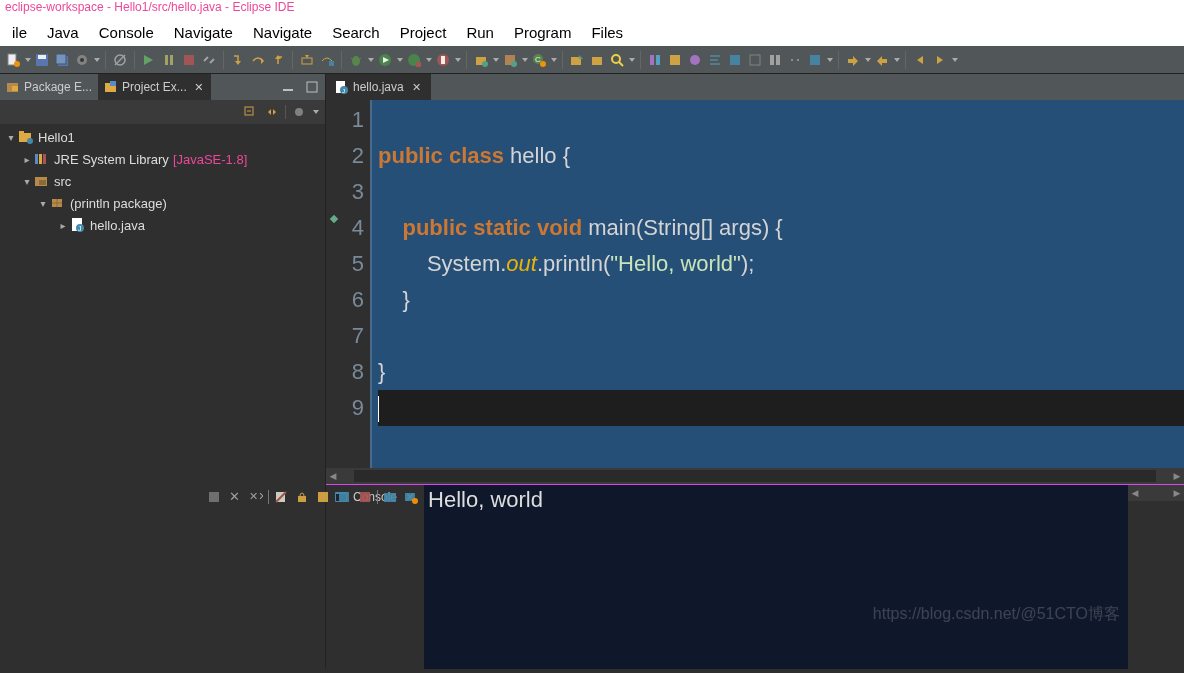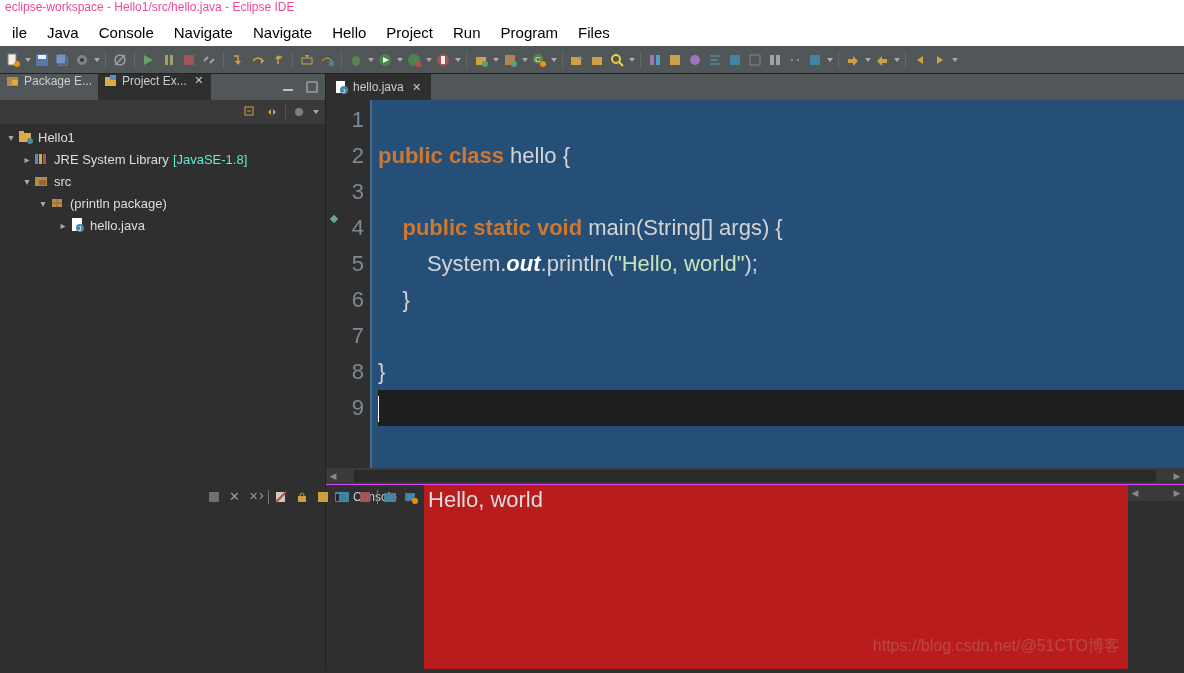--- a/index.html
+++ b/index.html
@@ -8,69 +8,69 @@
 .menubar { background:#fff; color:#000; height:28px; display:flex; align-items:center; padding:0 2px; font-size:15px; }
 .menuitem { padding:4px 10px; cursor:pointer; }
 .toolbar { background:#515658; height:28px; display:flex; align-items:center; padding:0 4px; gap:2px; border-bottom:1px solid #222; }
 .tbtn { width:18px; height:18px; display:flex; align-items:center; justify-content:center; cursor:pointer; opacity:.9; }
 .tsep { width:1px; height:18px; background:#666; margin:0 3px; }
 .tdrop { width:7px; height:18px; display:flex; align-items:center; justify-content:center; cursor:pointer; }
 .tdrop::after { content:""; border-left:3px solid transparent; border-right:3px solid transparent; border-top:4px solid #aaa; }
 .main { display:flex; height:595px; }
 .left { width:326px; background:#2f2f2f; display:flex; flex-direction:column; border-right:1px solid #222; }
 .left-tabs { height:26px; background:#515658; display:flex; align-items:center; position:relative; }
-.ltab { height:26px; display:flex; padding:0 6px; gap:4px; font-size:12px; cursor:pointer; }
+.ltab { height:26px; display:flex; align-items:center; padding:0 6px; gap:4px; font-size:12px; cursor:pointer; }
 .ltab.active { background:#2f2f2f; }
 .ltab-icon { width:14px; height:14px; }
 .close-x { width:12px; height:12px; display:flex; align-items:center; justify-content:center; cursor:pointer; color:#ccc; font-size:11px; margin-left:2px; }
 .left-ctrls { position:absolute; right:4px; display:flex; gap:6px; }
 .left-mini { height:24px; background:#3a3a3a; display:flex; align-items:center; justify-content:flex-end; padding:0 6px; gap:4px; }
 .tree { flex:1; overflow:auto; padding:2px 0; font-size:13px; color:#ddd; }
 .trow { display:flex; align-items:center; height:22px; cursor:pointer; white-space:nowrap; }
 .twister { width:14px; text-align:center; color:#aaa; font-size:10px; }
 .ticon { width:16px; height:16px; margin-right:4px; flex-shrink:0; }
 .right { flex:1; display:flex; flex-direction:column; background:#2f2f2f; }
 .ed-tabs { height:26px; background:#515658; display:flex; align-items:center; }
 .ed-tab { height:26px; display:flex; align-items:center; padding:0 8px; gap:5px; background:#2f2f2f; cursor:pointer; font-size:12px; }
 .editor { flex:1; display:flex; background:#1e1e1e; overflow:hidden; position:relative; }
 .marker { width:14px; background:#2f2f2f; }
 .gutter { width:32px; background:#2f2f2f; text-align:right; padding-right:6px; font-family:Consolas,monospace; font-size:22px; color:#7a8a99; line-height:36px; padding-top:2px; border-right:2px solid #4a6a8a; }
 .code { flex:1; background:#264f78; font-family:Consolas,monospace; font-size:22px; line-height:36px; padding:2px 0 0 6px; white-space:pre; color:#d4d4d4; position:relative; }
 .kw { color:#cc7832; font-weight:bold; }
 .cls { color:#d4d4d4; }
 .str { color:#c8e4b8; }
-.fld { color:#ffffff; font-style:italic; font-weight:bold; }
+.fld { color:#eab308; font-style:italic; font-weight:normal; }
 .unsel { background:#1e1e1e; display:block; width:100%; }
 .cursor { display:inline-block; width:1px; height:26px; background:#fff; vertical-align:middle; }
 .hscroll { height:16px; background:#3a3a3a; display:flex; align-items:center; }
 .hscroll-track { flex:1; height:12px; background:#2a2a2a; margin:0 14px; position:relative; }
 .hscroll-arrow { width:14px; height:14px; display:flex; align-items:center; justify-content:center; color:#888; cursor:pointer; font-size:9px; }
 .console-wrap { border-top:1px solid #d946ef; background:#2f2f2f; display:flex; flex-direction:row; height:185px; }
 .con-tabs { height:24px; background:#515658; display:flex; align-items:center; position:relative; }
 .con-tab { height:24px; display:flex; align-items:center; padding:0 8px; gap:5px; background:#2f2f2f; font-size:12px; cursor:pointer; }
 .con-tools { position:absolute; right:4px; display:flex; gap:3px; align-items:center; }
 .con-status { height:18px; font-size:12px; color:#aaa; padding:0 4px; border-bottom:1px solid #444; white-space:nowrap; overflow:hidden; display:flex; align-items:center; }
-.con-body { flex:1; background:#b91c1c; font-family:Consolas,monospace; font-size:22px; color:#ddd; padding:2px 4px; overflow:hidden; position:relative; white-space:pre; }
-.watermark { position:absolute; right:8px; bottom:12px; color:rgba(200,200,200,.25); font-size:16px; pointer-events:none; }
+.con-body { flex:1; background:#0f172a; font-family:Consolas,monospace; font-size:22px; color:#ddd; padding:2px 4px; overflow:hidden; position:relative; white-space:pre; }
+.watermark { position:absolute; right:8px; bottom:44px; color:rgba(200,200,200,.25); font-size:16px; pointer-events:none; }
 .con-hscroll { height:16px; background:#3a3a3a; display:flex; align-items:center; }
 svg { display:block; }
-.lib-tag { color:#5eead4; }
+.lib-tag { color:#ec4899; }
 </style>
 </head>
 <body>
 
 <div class="titlebar">eclipse-workspace - Hello1/src/hello.java - Eclipse IDE</div>
 
 <div class="menubar">
   <div class="menuitem">ile</div>
   <div class="menuitem">Java</div>
   <div class="menuitem">Console</div>
   <div class="menuitem">Navigate</div>
   <div class="menuitem">Navigate</div>
-  <div class="menuitem">Hello</div>
+  <div class="menuitem">Search</div>
   <div class="menuitem">Project</div>
   <div class="menuitem">Run</div>
   <div class="menuitem">Program</div>
   <div class="menuitem">Files</div>
 </div>
 
 <div class="toolbar">
   <div class="tbtn">
       <svg width="14" height="14">
         <rect x="2" y="1" width="8" height="11" fill="#fff" stroke="#888"></rect>

